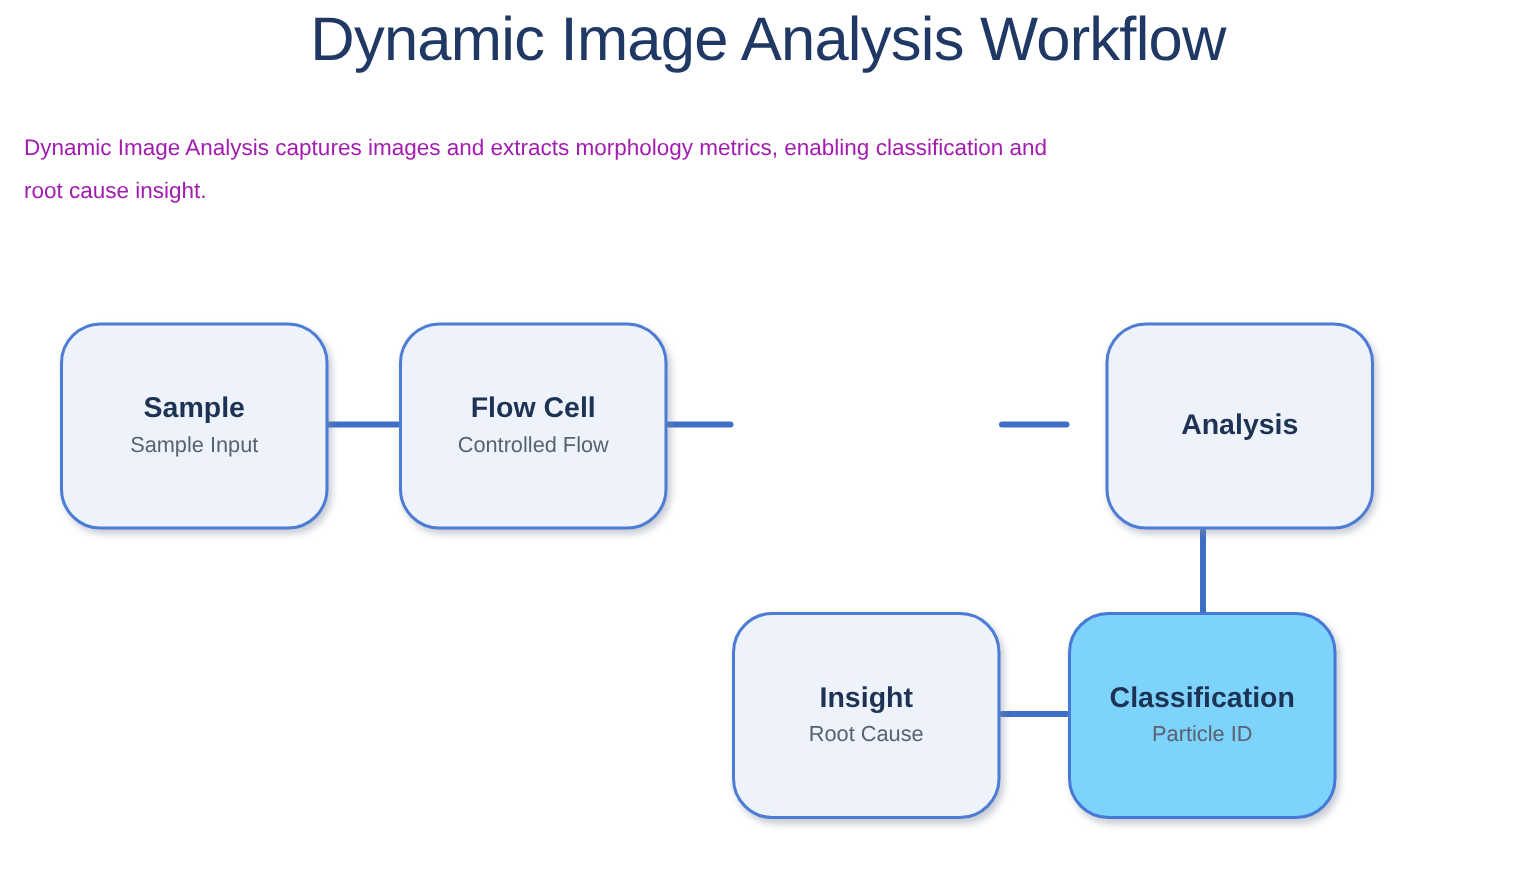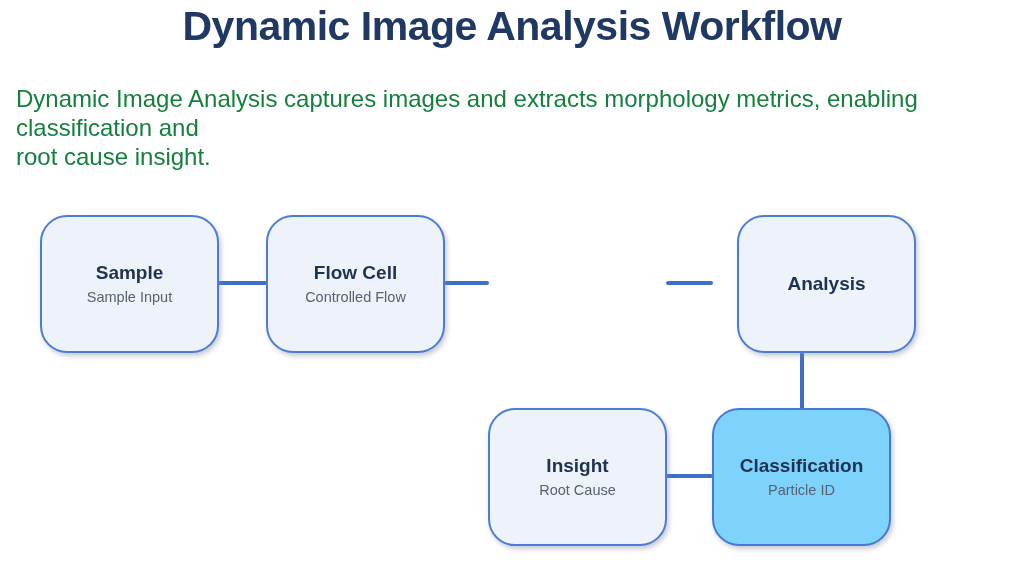--- a/index.html
+++ b/index.html
@@ -17,32 +17,32 @@
   }
   .page-title {
     position: absolute;
     top: 2px;
     left: 0;
     right: 0;
     margin: 0;
     text-align: center;
     font-size: 41px;
     line-height: 48px;
-    font-weight: bold;
+    font-weight: normal;
     color: #1f3864;
     letter-spacing: -0.5px;
   }
   .page-description {
     position: absolute;
     left: 16px;
     top: 84px;
     width: 985px;
-    font-size: 24px;
+    font-size: 15px;
     line-height: 29px;
-    color: #15803d;
+    color: #a21caf;
   }
   .diagram {
     position: absolute;
     inset: 0;
   }
   .node {
     position: absolute;
     width: 179px;
     height: 138px;
     box-sizing: border-box;

